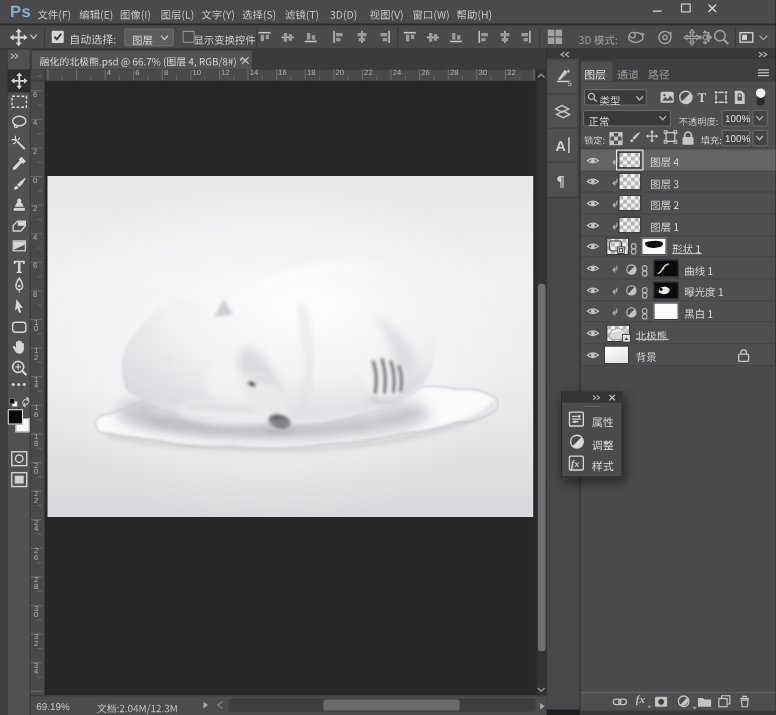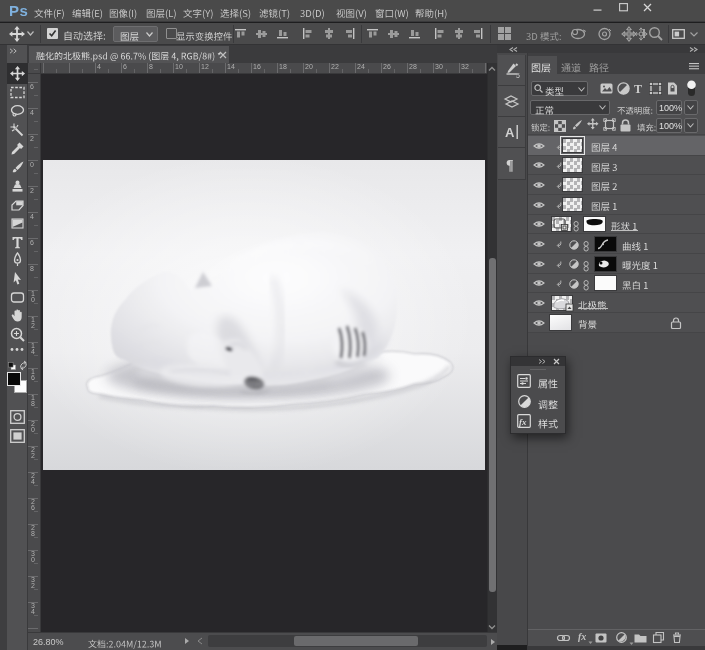--- a/index.html
+++ b/index.html
@@ -490,21 +490,21 @@
 </svg>
 <div class="ab" style="left:487px;top:63px;width:10px;height:569px;background:#323234;border-left:1px solid #2c2c2e"></div>
 <div class="ab" style="left:488.5px;top:258px;width:7px;height:334px;background:#707072;border-radius:3px"></div>
 <svg class="ic" style="left:488px;top:66px" width="8" height="6" viewBox="0 0 8 6">
     <path d="M1 4.5 L4 1.5 L7 4.5" fill="none" stroke="#909090" stroke-width="1.3"></path>
   </svg>
 <svg class="ic" style="left:488px;top:624px" width="8" height="6" viewBox="0 0 8 6">
     <path d="M1 1.5 L4 4.5 L7 1.5" fill="none" stroke="#909090" stroke-width="1.3"></path>
   </svg>
 <div class="ab" style="left:28px;top:632px;width:469px;height:18px;background:#4c4c4e;border-top:1px solid #39393b"></div>
-<div class="ab" style="left:33px;top:637px;font-size:9px;color:#c8c8c8">26.80%</div>
+<div class="ab" style="left:33px;top:637px;font-size:9px;color:#c8c8c8">69.19%</div>
 <svg class="ct " style="left:88px;top:636.5px" width="74" height="13" viewBox="0 -10.4 74 13">
     <path fill="#c8c8c8" d="M3.8 -7.4C4.1 -7 4.4 -6.4 4.5 -6L5.2 -6.2C5.1 -6.6 4.8 -7.2 4.5 -7.6ZM0.4 -6V-5.3H1.9C2.4 -3.9 3.1 -2.8 4 -1.8C3 -1 1.8 -0.4 0.3 0.1C0.5 0.2 0.7 0.5 0.7 0.7C2.2 0.2 3.5 -0.4 4.5 -1.3C5.5 -0.4 6.8 0.3 8.2 0.7C8.4 0.5 8.5 0.2 8.7 0C7.3 -0.3 6 -1 5 -1.8C5.9 -2.7 6.6 -3.9 7.2 -5.3H8.6V-6ZM4.5 -2.3C3.7 -3.1 3 -4.2 2.6 -5.3H6.4C5.9 -4.1 5.3 -3.1 4.5 -2.3Z M16.7 -7C16.5 -6.3 16.1 -5.4 15.8 -4.8L16.3 -4.6C16.6 -5.2 17 -6.1 17.3 -6.8ZM12.6 -6.8C12.9 -6.1 13.2 -5.2 13.4 -4.7L14 -4.9C13.8 -5.5 13.4 -6.3 13.1 -7ZM10.7 -7.6V-5.6H9.4V-5H10.6C10.4 -3.8 9.8 -2.3 9.2 -1.6C9.3 -1.4 9.5 -1.2 9.6 -1C10 -1.6 10.4 -2.6 10.7 -3.6V0.7H11.4V-3.8C11.7 -3.4 12 -2.8 12.1 -2.5L12.5 -3C12.4 -3.3 11.6 -4.3 11.4 -4.6V-5H12.5V-5.6H11.4V-7.6ZM12.3 -0.6V0.1H16.6V0.6H17.2V-4.2H15.2V-7.5H14.6V-4.2H12.5V-3.6H16.6V-2.4H12.6V-1.8H16.6V-0.6Z M19.3 -3.5C19.6 -3.5 19.8 -3.8 19.8 -4.1C19.8 -4.5 19.6 -4.8 19.3 -4.8C18.9 -4.8 18.7 -4.5 18.7 -4.1C18.7 -3.8 18.9 -3.5 19.3 -3.5ZM19.3 0.1C19.6 0.1 19.8 -0.1 19.8 -0.5C19.8 -0.9 19.6 -1.1 19.3 -1.1C18.9 -1.1 18.7 -0.9 18.7 -0.5C18.7 -0.1 18.9 0.1 19.3 0.1Z M20.9 0H25V-0.7H23.2C22.9 -0.7 22.5 -0.7 22.1 -0.6C23.7 -2.1 24.7 -3.5 24.7 -4.8C24.7 -5.9 24 -6.7 22.8 -6.7C22 -6.7 21.4 -6.3 20.9 -5.8L21.3 -5.3C21.7 -5.7 22.2 -6 22.7 -6C23.5 -6 23.9 -5.5 23.9 -4.7C23.9 -3.6 23 -2.3 20.9 -0.5Z M26.7 0.1C27.1 0.1 27.3 -0.1 27.3 -0.5C27.3 -0.9 27.1 -1.1 26.7 -1.1C26.4 -1.1 26.2 -0.9 26.2 -0.5C26.2 -0.1 26.4 0.1 26.7 0.1Z M30.5 0.1C31.8 0.1 32.6 -1 32.6 -3.3C32.6 -5.6 31.8 -6.7 30.5 -6.7C29.2 -6.7 28.4 -5.6 28.4 -3.3C28.4 -1 29.2 0.1 30.5 0.1ZM30.5 -0.5C29.8 -0.5 29.2 -1.4 29.2 -3.3C29.2 -5.2 29.8 -6.1 30.5 -6.1C31.2 -6.1 31.8 -5.2 31.8 -3.3C31.8 -1.4 31.2 -0.5 30.5 -0.5Z M36.1 0H36.8V-1.8H37.7V-2.5H36.8V-6.6H35.9L33.2 -2.4V-1.8H36.1ZM36.1 -2.5H34L35.5 -4.7C35.7 -5 35.9 -5.4 36.1 -5.7H36.1C36.1 -5.4 36.1 -4.8 36.1 -4.5Z M38.9 0H39.6V-3.7C39.6 -4.2 39.6 -5 39.5 -5.6H39.6L40.1 -4.1L41.4 -0.7H41.9L43.2 -4.1L43.7 -5.6H43.7C43.7 -5 43.6 -4.2 43.6 -3.7V0H44.4V-6.6H43.4L42.1 -3.1C42 -2.6 41.8 -2.2 41.7 -1.7H41.6C41.5 -2.2 41.3 -2.6 41.2 -3.1L39.9 -6.6H38.9Z M45.4 1.6H46L48.7 -7.1H48.1Z M49.6 0H53.2V-0.7H51.9V-6.6H51.3C50.9 -6.4 50.5 -6.2 49.9 -6.1V-5.6H51.1V-0.7H49.6Z M54.2 0H58.4V-0.7H56.5C56.2 -0.7 55.8 -0.7 55.5 -0.6C57 -2.1 58 -3.5 58 -4.8C58 -5.9 57.3 -6.7 56.1 -6.7C55.3 -6.7 54.7 -6.3 54.2 -5.8L54.7 -5.3C55 -5.7 55.5 -6 56 -6C56.8 -6 57.2 -5.5 57.2 -4.7C57.2 -3.6 56.3 -2.3 54.2 -0.5Z M60.1 0.1C60.4 0.1 60.7 -0.1 60.7 -0.5C60.7 -0.9 60.4 -1.1 60.1 -1.1C59.7 -1.1 59.5 -0.9 59.5 -0.5C59.5 -0.1 59.7 0.1 60.1 0.1Z M63.7 0.1C64.9 0.1 65.8 -0.6 65.8 -1.8C65.8 -2.7 65.2 -3.2 64.4 -3.4V-3.5C65.1 -3.7 65.6 -4.3 65.6 -5.1C65.6 -6.1 64.8 -6.7 63.7 -6.7C62.9 -6.7 62.3 -6.4 61.8 -5.9L62.3 -5.4C62.6 -5.8 63.1 -6 63.6 -6C64.3 -6 64.7 -5.6 64.7 -5C64.7 -4.3 64.3 -3.7 62.9 -3.7V-3.1C64.4 -3.1 65 -2.6 65 -1.8C65 -1 64.4 -0.6 63.6 -0.6C62.9 -0.6 62.4 -0.9 62 -1.3L61.6 -0.8C62 -0.3 62.7 0.1 63.7 0.1Z M67.2 0H68V-3.7C68 -4.2 67.9 -5 67.9 -5.6H67.9L68.4 -4.1L69.7 -0.7H70.2L71.5 -4.1L72 -5.6H72C72 -5 71.9 -4.2 71.9 -3.7V0H72.7V-6.6H71.7L70.5 -3.1C70.3 -2.6 70.2 -2.2 70 -1.7H70C69.8 -2.2 69.7 -2.6 69.5 -3.1L68.2 -6.6H67.2Z"></path>
   </svg>
 <svg class="ic" style="left:183px;top:637px" width="8" height="8" viewBox="0 0 8 8">
     <path d="M2 1 L6 4 L2 7" fill="#aaa"></path>
   </svg>
 <svg class="ic" style="left:196px;top:637px" width="8" height="8" viewBox="0 0 8 8">
     <path d="M6 1 L2 4 L6 7" fill="none" stroke="#8a8a8a"></path>
   </svg>
 <div class="ab" style="left:208px;top:635px;width:279px;height:12px;background:#3d3d3f;border-radius:2px"></div>

